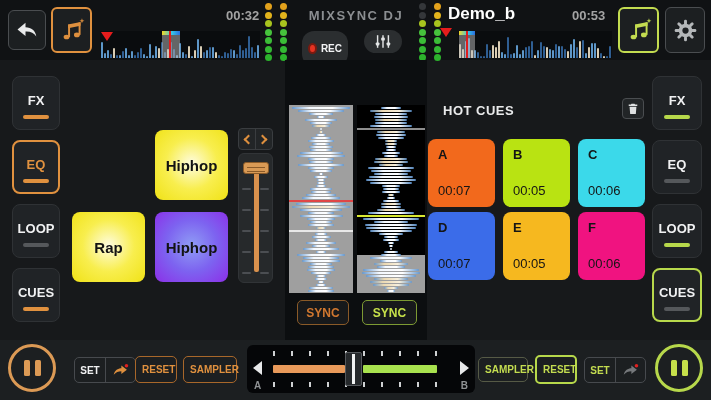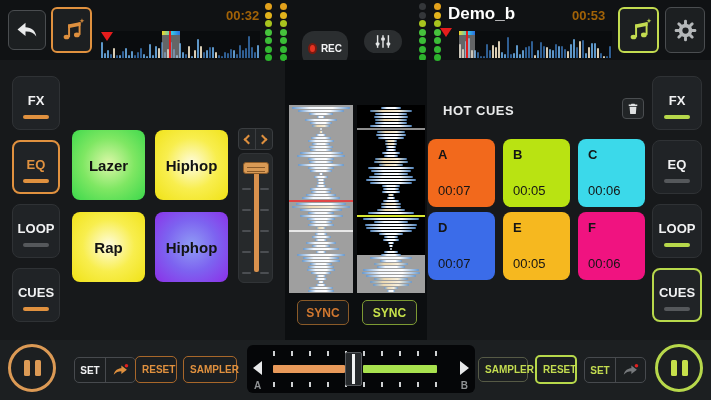--- a/index.html
+++ b/index.html
@@ -6,21 +6,21 @@
   *{box-sizing:border-box;font-family:"Liberation Sans",sans-serif;}
   .app{position:relative;width:711px;height:400px;background:#17191b;overflow:hidden;}
 
   
   .topbar{position:absolute;left:0;top:0;width:711px;height:60px;background:#101214;}
   .sqbtn{position:absolute;background:#1c1f21;border:1px solid #4a4d50;border-radius:6px;
          display:flex;align-items:center;justify-content:center;cursor:pointer;padding:0;}
   .sqbtn.accent-a{border:2px solid #e0913f;}
   .sqbtn.accent-b{border:2px solid #c3dc50;}
   .deck-title{position:absolute;color:#fff;font-size:17px;font-weight:bold;}
-  .deck-time{position:absolute;color:#a16207;font-size:13px;font-weight:bold;}
+  .deck-time{position:absolute;color:#a3a3a3;font-size:13px;font-weight:bold;}
   .app-title{position:absolute;left:286px;top:8px;width:140px;text-align:center;color:#8b8e91;
              font-size:13px;font-weight:bold;letter-spacing:1.5px;}
   .pill{position:absolute;background:#2b2e30;border:none;border-radius:12px;display:flex;
         align-items:center;justify-content:center;gap:4px;cursor:pointer;}
   .rec-dot{width:11px;height:11px;border-radius:50%;background:#e53322;border:2px solid #7a1a10;}
   .pill-label{color:#f2f3f4;font-size:10px;font-weight:bold;}
   .miniwave{position:absolute;background:#0a0c0e;overflow:hidden;}
   [data-wave="mini"]{display:flex;align-items:flex-end;gap:1px;width:100%;height:100%;padding:0 1px;}
   [data-wave="mini"] i{display:block;flex:0 0 2px;width:2px;border-radius:1px 1px 0 0;}
   .playhead{position:absolute;top:0;bottom:0;width:18px;background:rgba(190,190,190,.5);}
@@ -224,20 +224,21 @@
     <div class="vu" style="left:280px;top:3px;">
         <i style="background: rgb(226, 161, 28);"></i>
         <i style="background: rgb(226, 179, 28);"></i>
         <i style="background: rgb(168, 196, 30);"></i>
         <i style="background: rgb(70, 195, 60);"></i>
         <i style="background: rgb(59, 189, 55);"></i>
         <i style="background: rgb(51, 184, 51);"></i>
         <i style="background: rgb(44, 179, 44);"></i>
       </div>
 
+    <span class="app-title">MIXSYNC DJ</span>
     <button class="pill" style="left:302px;top:31px;width:46px;height:35px;">
       <span class="rec-dot"></span>
       <span class="pill-label">REC</span>
     </button>
     <button class="pill" style="left:364px;top:30px;width:38px;height:23px;">
       <svg viewBox="0 0 20 14" width="18" height="13">
           <g stroke="#e3e5e6" stroke-width="1.6">
             <line x1="4" y1="0" x2="4" y2="14"></line>
             <line x1="10" y1="0" x2="10" y2="14"></line>
             <line x1="16" y1="0" x2="16" y2="14"></line>
@@ -538,23 +539,20 @@
   <button class="rail-btn" style="left:12px;top:204px;">
     <span class="rail-label">LOOP</span>
     <span class="rail-underline" style="background: rgb(85, 88, 91);"></span>
   </button>
   <button class="rail-btn" style="left:12px;top:268px;">
     <span class="rail-label">CUES</span>
     <span class="rail-underline" style="background: rgb(224, 145, 63);"></span>
   </button>
 
 
-  <button class="pad" style="left: 72px; top: 130px; --c1: #dcf7a8; --c2: #7fe763; --c3: #3bd84b;">
-    <span class="pad-label">Lazer</span>
-  </button>
   <button class="pad" style="left: 155px; top: 130px; --c1: #fefce0; --c2: #f8ee4e; --c3: #f0e216;">
     <span class="pad-label">Hiphop</span>
   </button>
   <button class="pad" style="left: 72px; top: 212px; --c1: #fefce0; --c2: #f8ee4e; --c3: #f0e216;">
     <span class="pad-label">Rap</span>
   </button>
   <button class="pad" style="left: 155px; top: 212px; --c1: #8f9df5; --c2: #7d63f0; --c3: #8c2fe8;">
     <span class="pad-label">Hiphop</span>
   </button>
 

